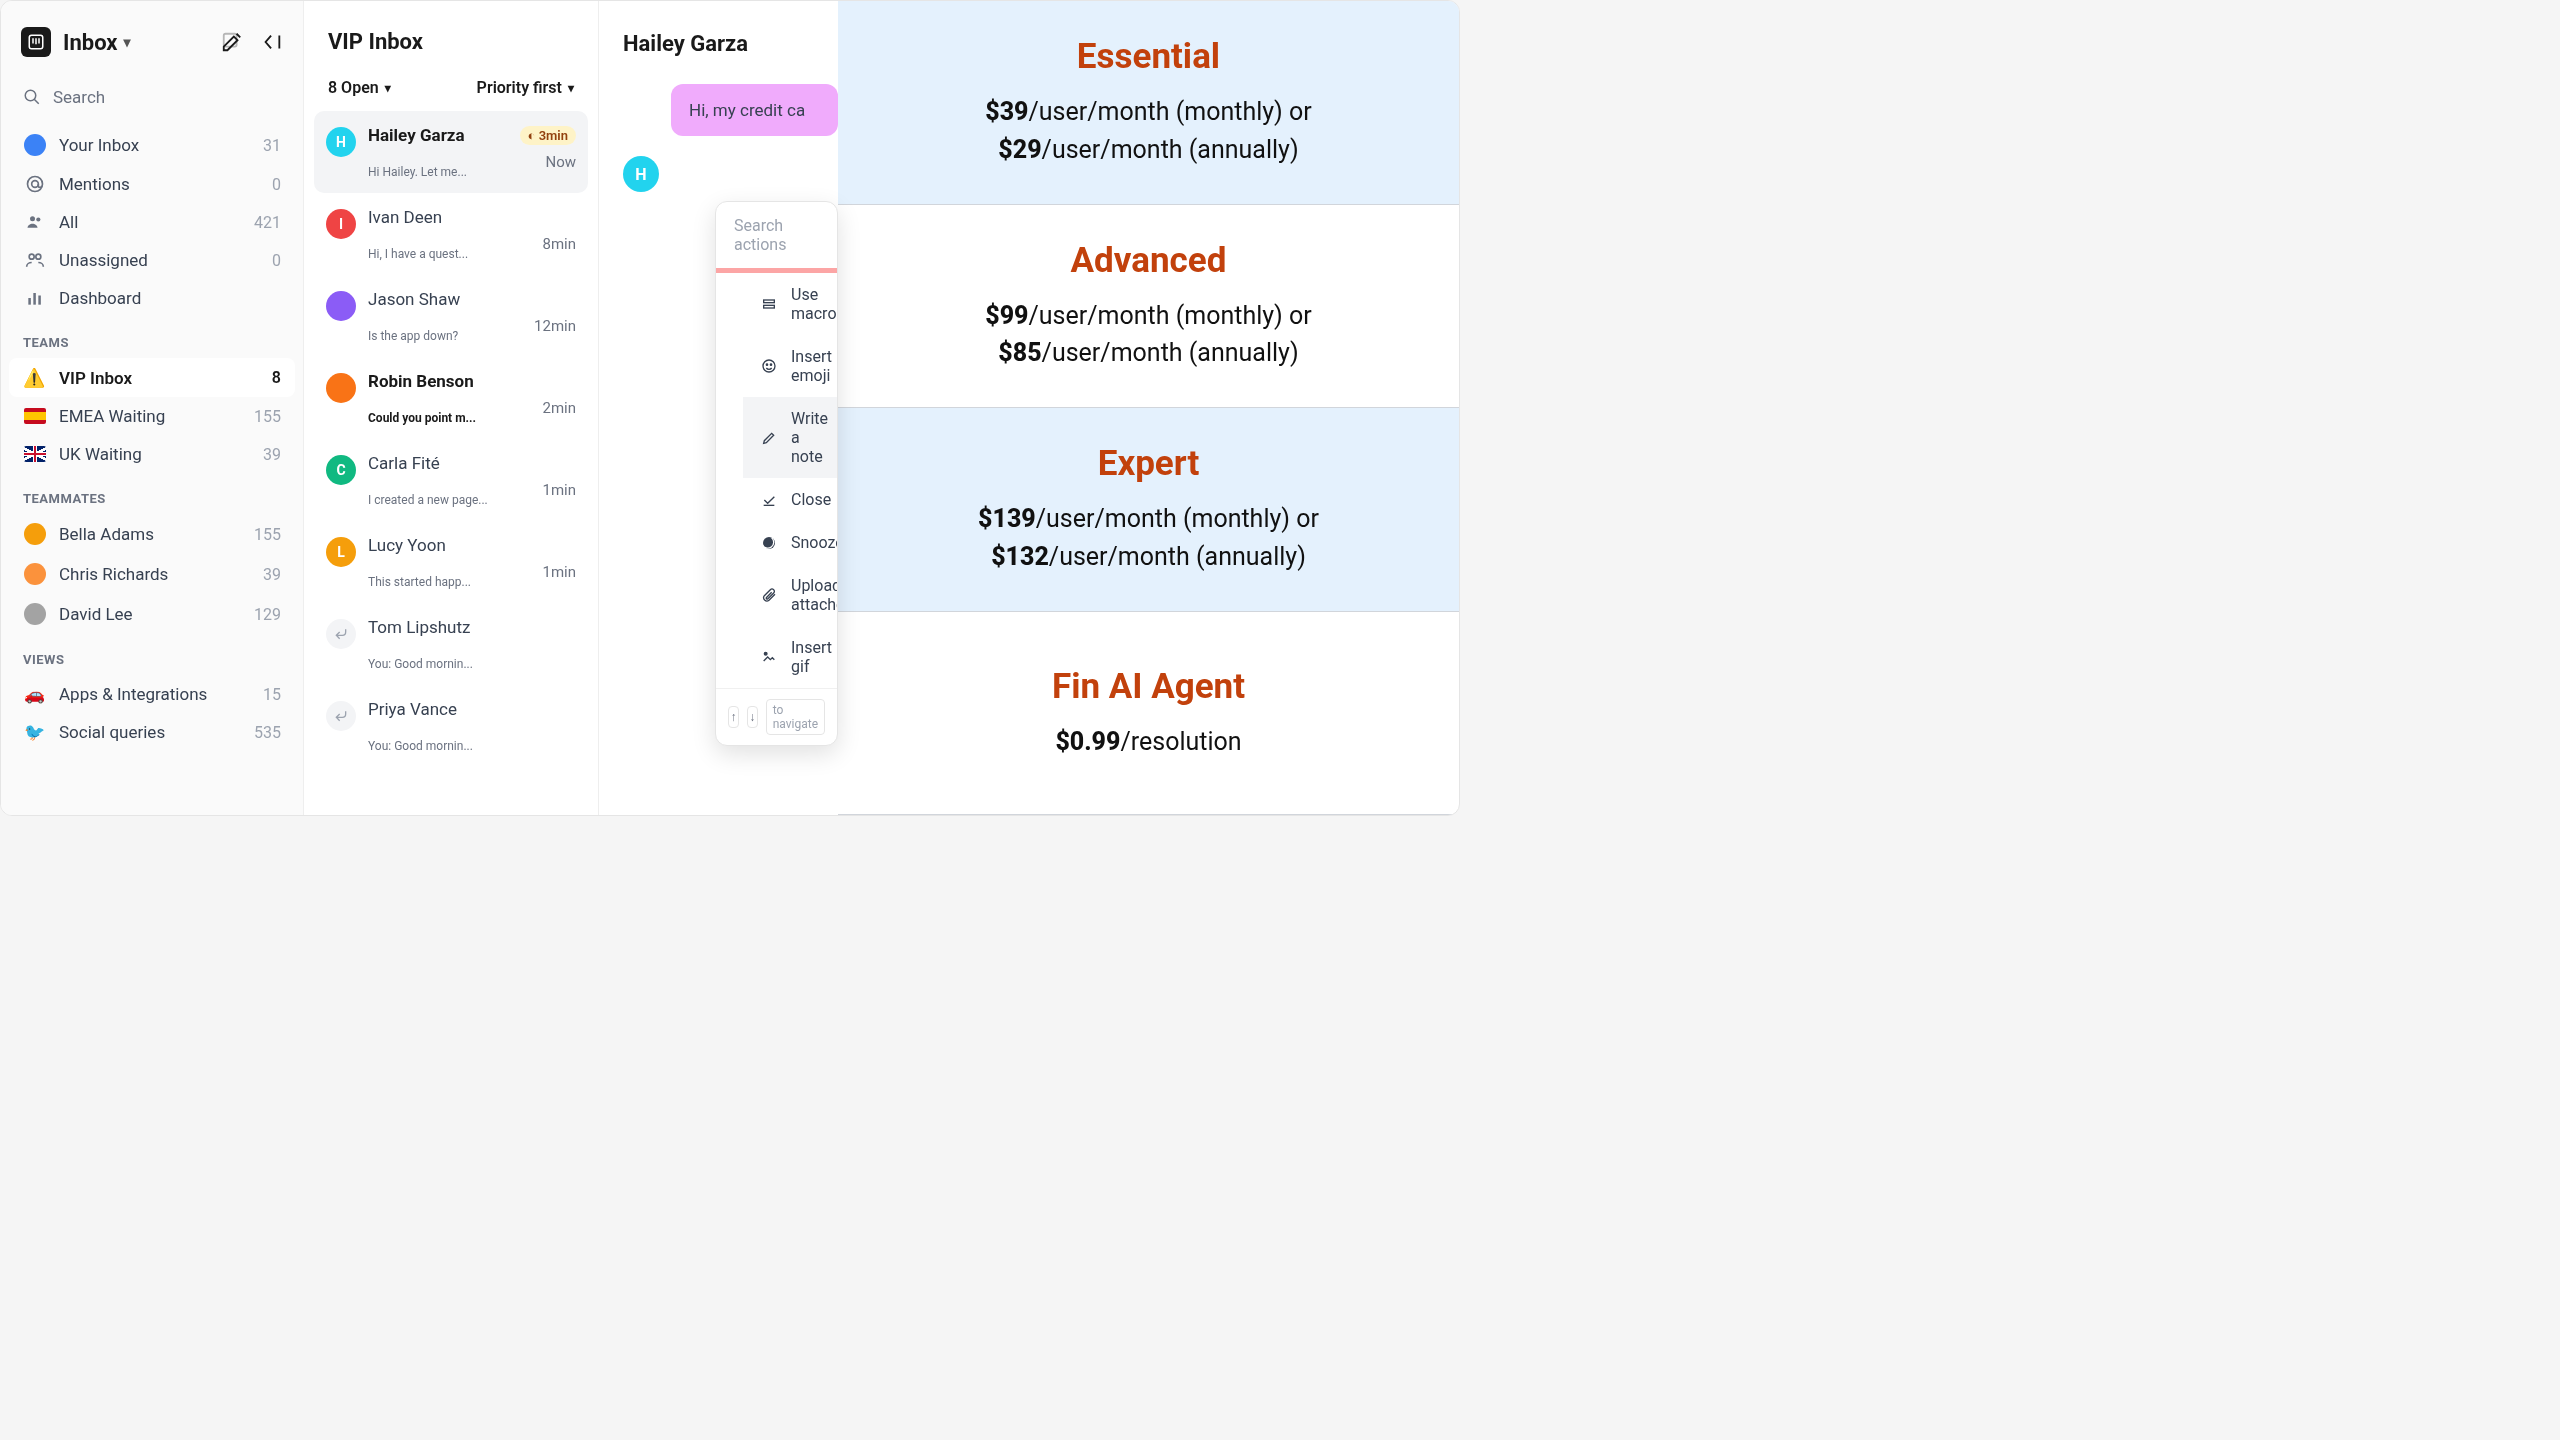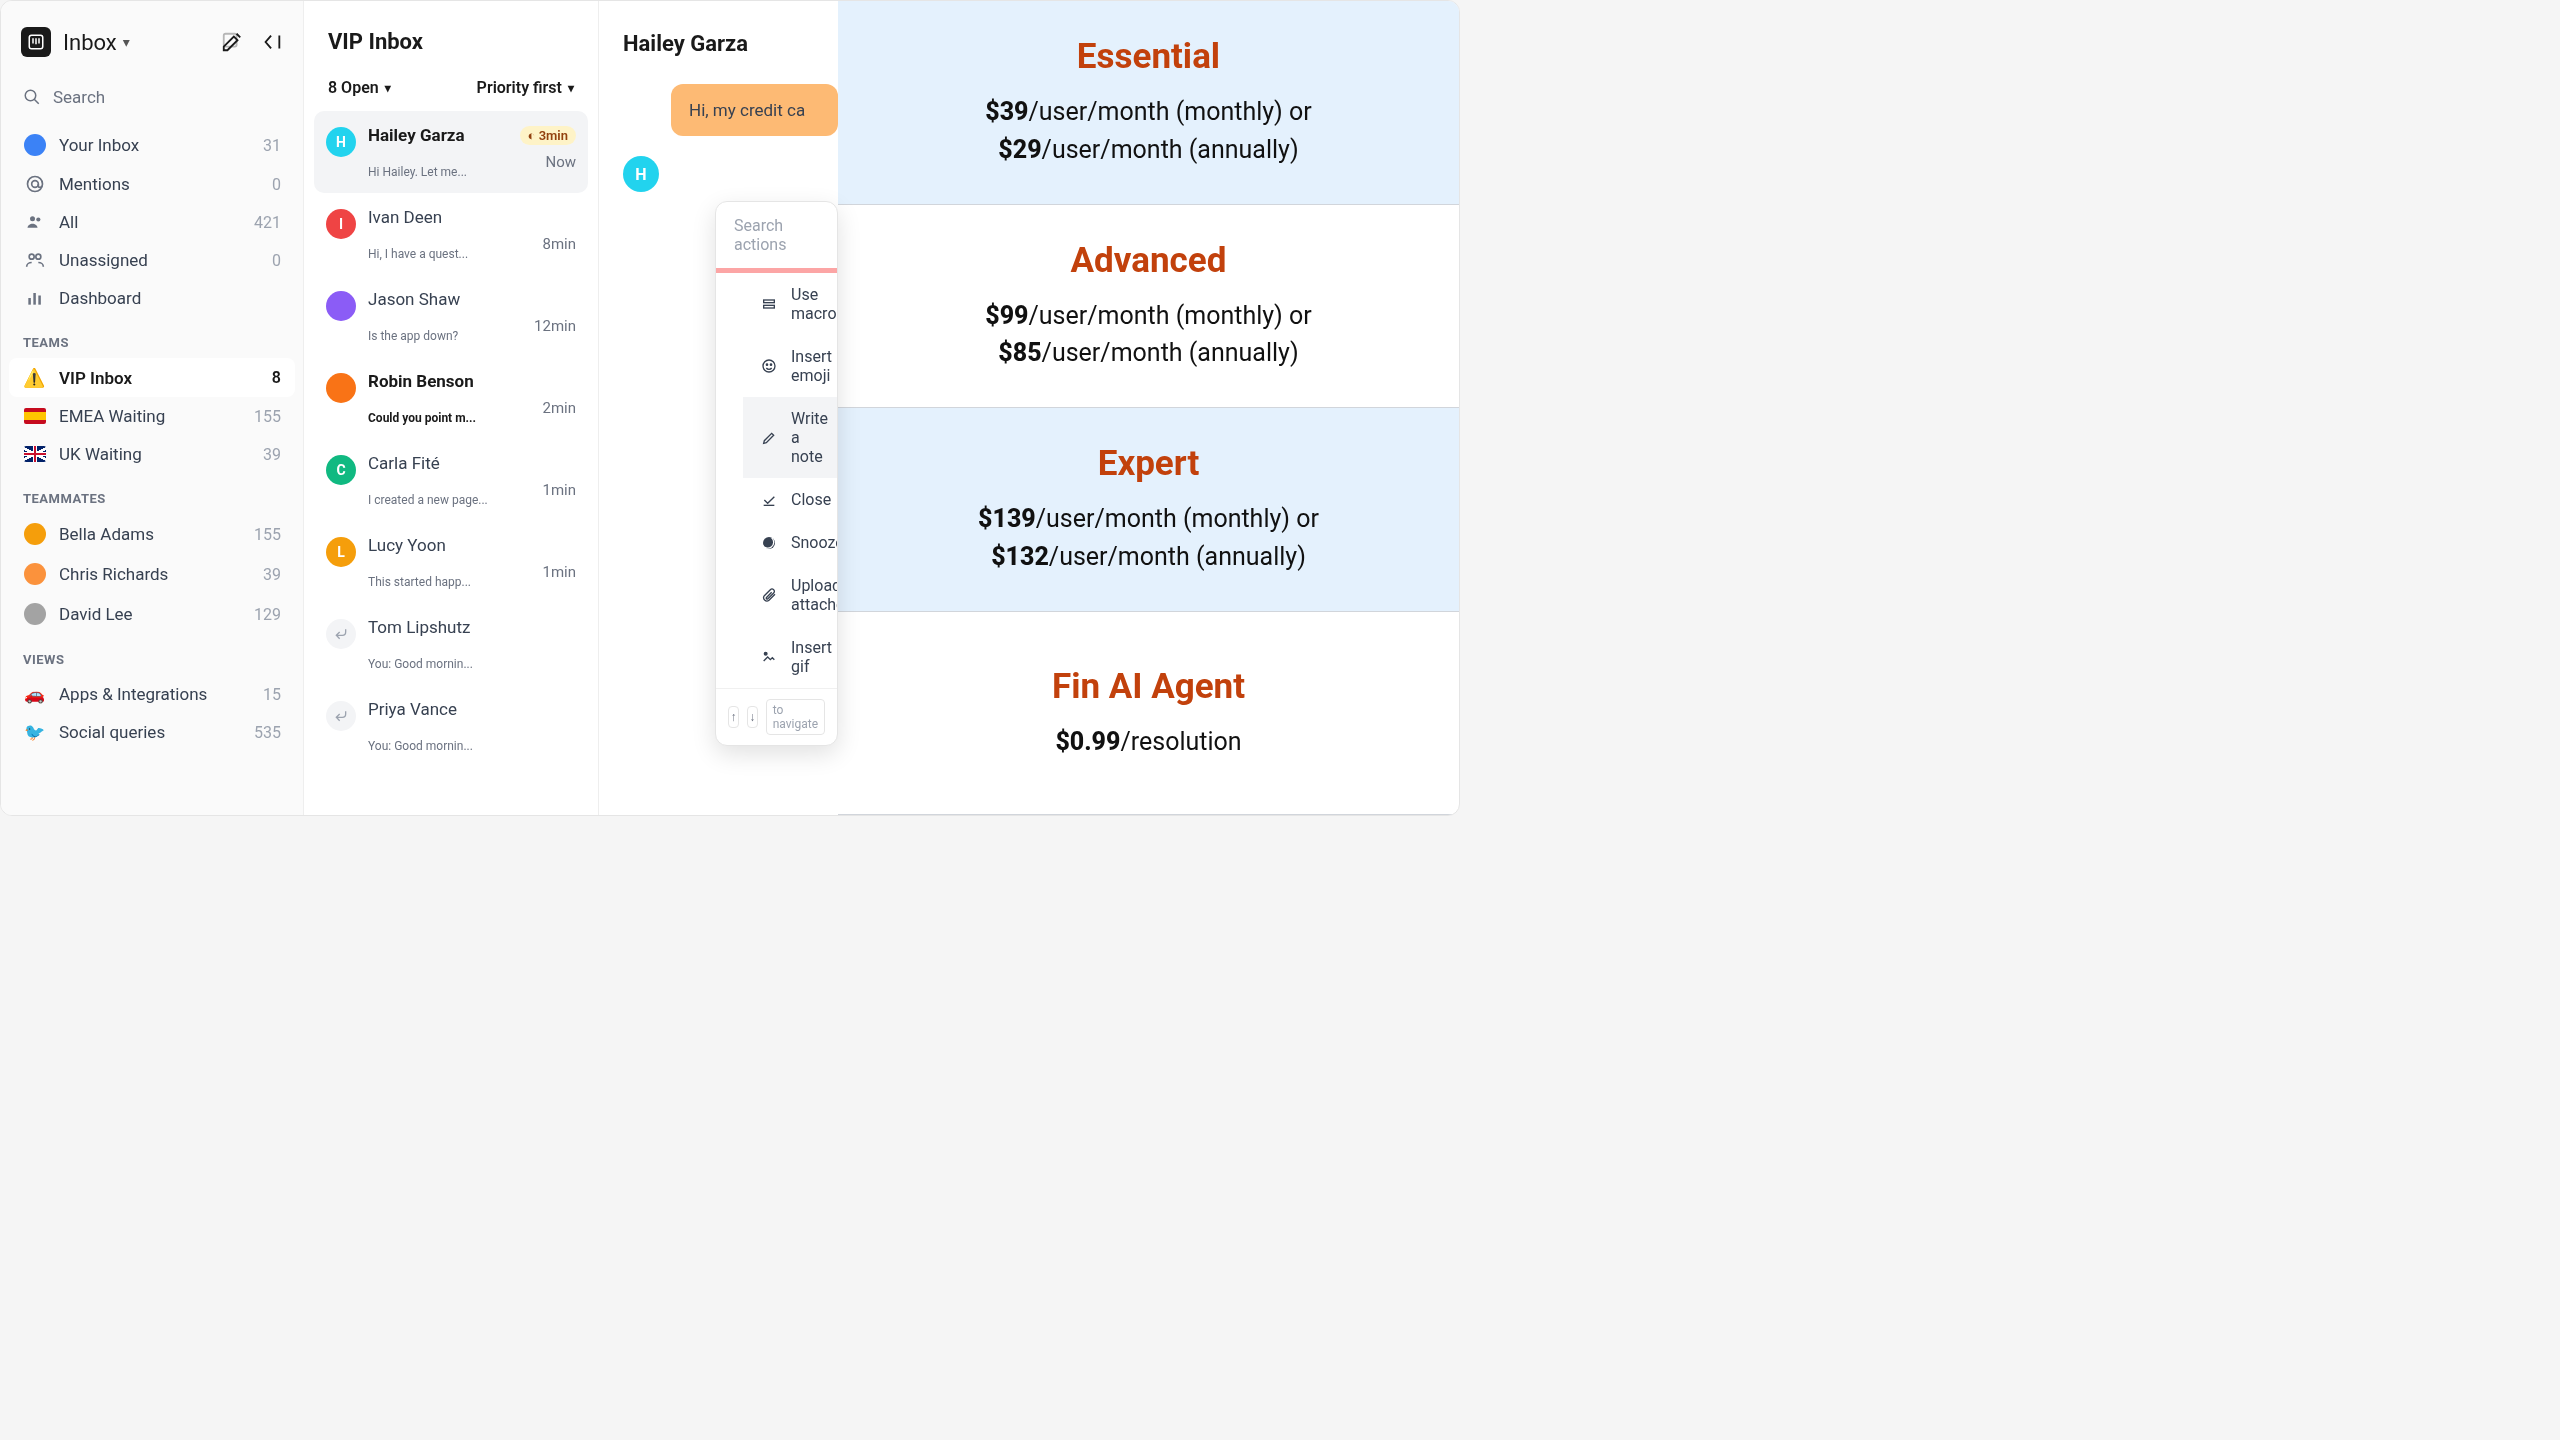--- a/index.html
+++ b/index.html
@@ -3,21 +3,21 @@
 <meta charset="utf-8">
 <style>
 * { margin: 0; padding: 0; box-sizing: border-box; }
 body { font-family: -apple-system, BlinkMacSystemFont, "Segoe UI", Roboto, sans-serif; background: #f5f5f5; width: 1460px; height: 816px; overflow: hidden; }
 .container { display: flex; width: 100%; height: 100%; background: #fff; border-radius: 12px; overflow: hidden; border: 1px solid #e5e5e5; }
 .left { width: 837px; display: flex; height: 100%; }
 .sidebar { width: 303px; background: #fafafa; padding: 16px 0; display: flex; flex-direction: column; border-right: 1px solid #eee; }
 .sb-header { display: flex; align-items: center; padding: 10px 20px 20px 20px; }
 .logo { width: 30px; height: 30px; background: #1a1a1a; border-radius: 6px; margin-right: 12px; display: flex; align-items: center; justify-content: center; }
 .logo svg { width: 18px; height: 18px; }
-.sb-title { font-size: 22px; font-weight: 400; color: #1a1a1a; flex: 1; display: flex; align-items: center; gap: 6px; }
+.sb-title { font-size: 22px; font-weight: 700; color: #1a1a1a; flex: 1; display: flex; align-items: center; gap: 6px; }
 .sb-title .chev { font-size: 14px; color: #555; }
 .sb-actions { display: flex; gap: 18px; }
 .sb-actions svg { width: 22px; height: 22px; cursor: pointer; }
 .search-row { display: flex; align-items: center; padding: 10px 22px 18px 22px; color: #6b7280; font-size: 17px; gap: 12px; }
 .search-row svg { width: 18px; height: 18px; }
 .nav-item { display: flex; align-items: center; padding: 9px 22px; cursor: pointer; font-size: 17px; color: #374151; }
 .nav-item.active { background: #fff; border-radius: 8px; margin: 0 8px; padding: 9px 14px; }
 .nav-ic { width: 24px; display: flex; align-items: center; justify-content: center; margin-right: 12px; }
 .nav-ic svg { width: 20px; height: 20px; }
 .nav-label { flex: 1; }
@@ -43,21 +43,21 @@
 .convo .preview { font-size: 12px; color: #6b7280; white-space: nowrap; overflow: hidden; text-overflow: ellipsis; margin-top: 20px; }
 .convo.bold .preview { font-weight: 700; color: #1a1a1a; }
 .convo .time { font-size: 15px; color: #6b7280; text-align: right; white-space: nowrap; }
 .pill { background: #fef3c7; color: #92400e; font-size: 13px; font-weight: 600; padding: 2px 8px; border-radius: 10px; display: inline-flex; align-items: center; gap: 4px; }
 .reply-ic { width: 30px; height: 30px; border-radius: 50%; background: #f3f4f6; display: flex; align-items: center; justify-content: center; flex-shrink: 0; margin-top: 2px; }
 .reply-ic svg { width: 16px; height: 16px; }
 
 .detail { flex: 1; background: #fff; padding: 20px 0; position: relative; }
 .dt-title { font-size: 22px; font-weight: 700; padding: 10px 24px 28px 24px; color: #1a1a1a; }
 .msg-row { display: flex; gap: 14px; padding: 0 24px; }
-.msg-bubble { background: #fdba74; padding: 16px 18px; border-radius: 12px; font-size: 17px; color: #374151; margin-bottom: 20px; }
+.msg-bubble { background: #f0abfc; padding: 16px 18px; border-radius: 12px; font-size: 17px; color: #374151; margin-bottom: 20px; }
 .msg-av { width: 36px; height: 36px; border-radius: 50%; background: #22d3ee; display: flex; align-items: center; justify-content: center; color: #fff; font-weight: 700; }
 .action-menu { background: #fff; border: 1px solid #e5e5e5; border-radius: 12px; box-shadow: 0 8px 24px rgba(0,0,0,0.12); margin-left: 58px; width: 240px; overflow: hidden; }
 .am-search { padding: 14px 18px; color: #9ca3af; font-size: 16px; border-bottom: 5px solid #fca5a5; }
 .am-item { display: flex; align-items: center; gap: 14px; padding: 12px 18px; font-size: 16px; color: #374151; cursor: pointer; margin-left: 27px; }
 .am-item.hl { background: #f3f4f6; }
 .am-item .ic { width: 18px; display: flex; justify-content: center; }
 .am-foot { display: flex; gap: 8px; padding: 10px 12px; border-top: 1px solid #f0f0f0; align-items: center; }
 .key { border: 1px solid #e5e5e5; border-radius: 4px; width: 22px; height: 22px; display: flex; align-items: center; justify-content: center; font-size: 12px; color: #6b7280; }
 .key-label { font-size: 12px; color: #9ca3af; padding: 3px 6px; border: 1px solid #e5e5e5; border-radius: 4px; }
 

